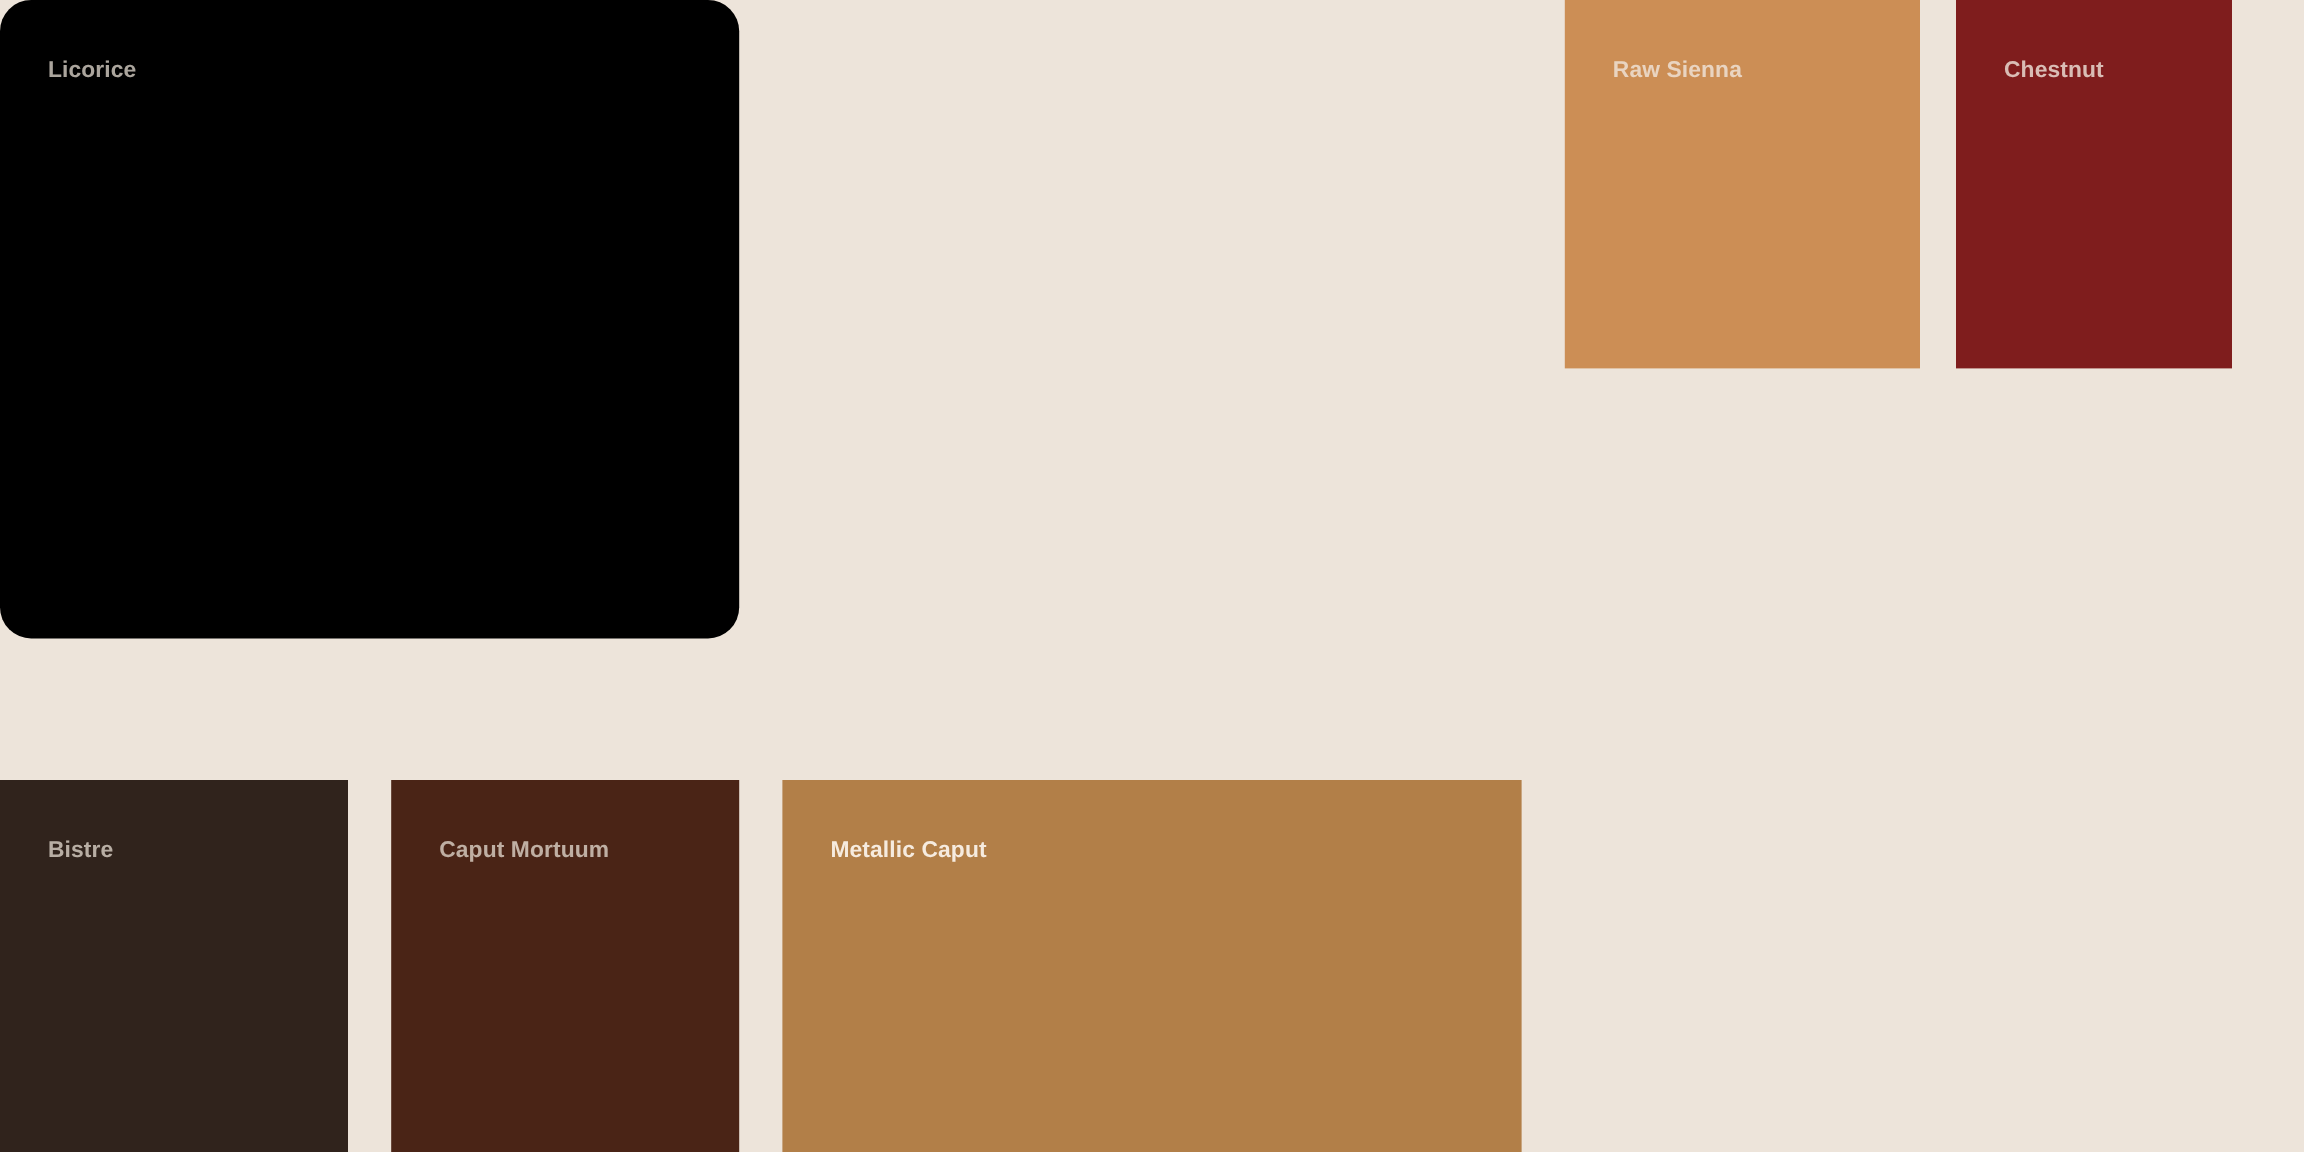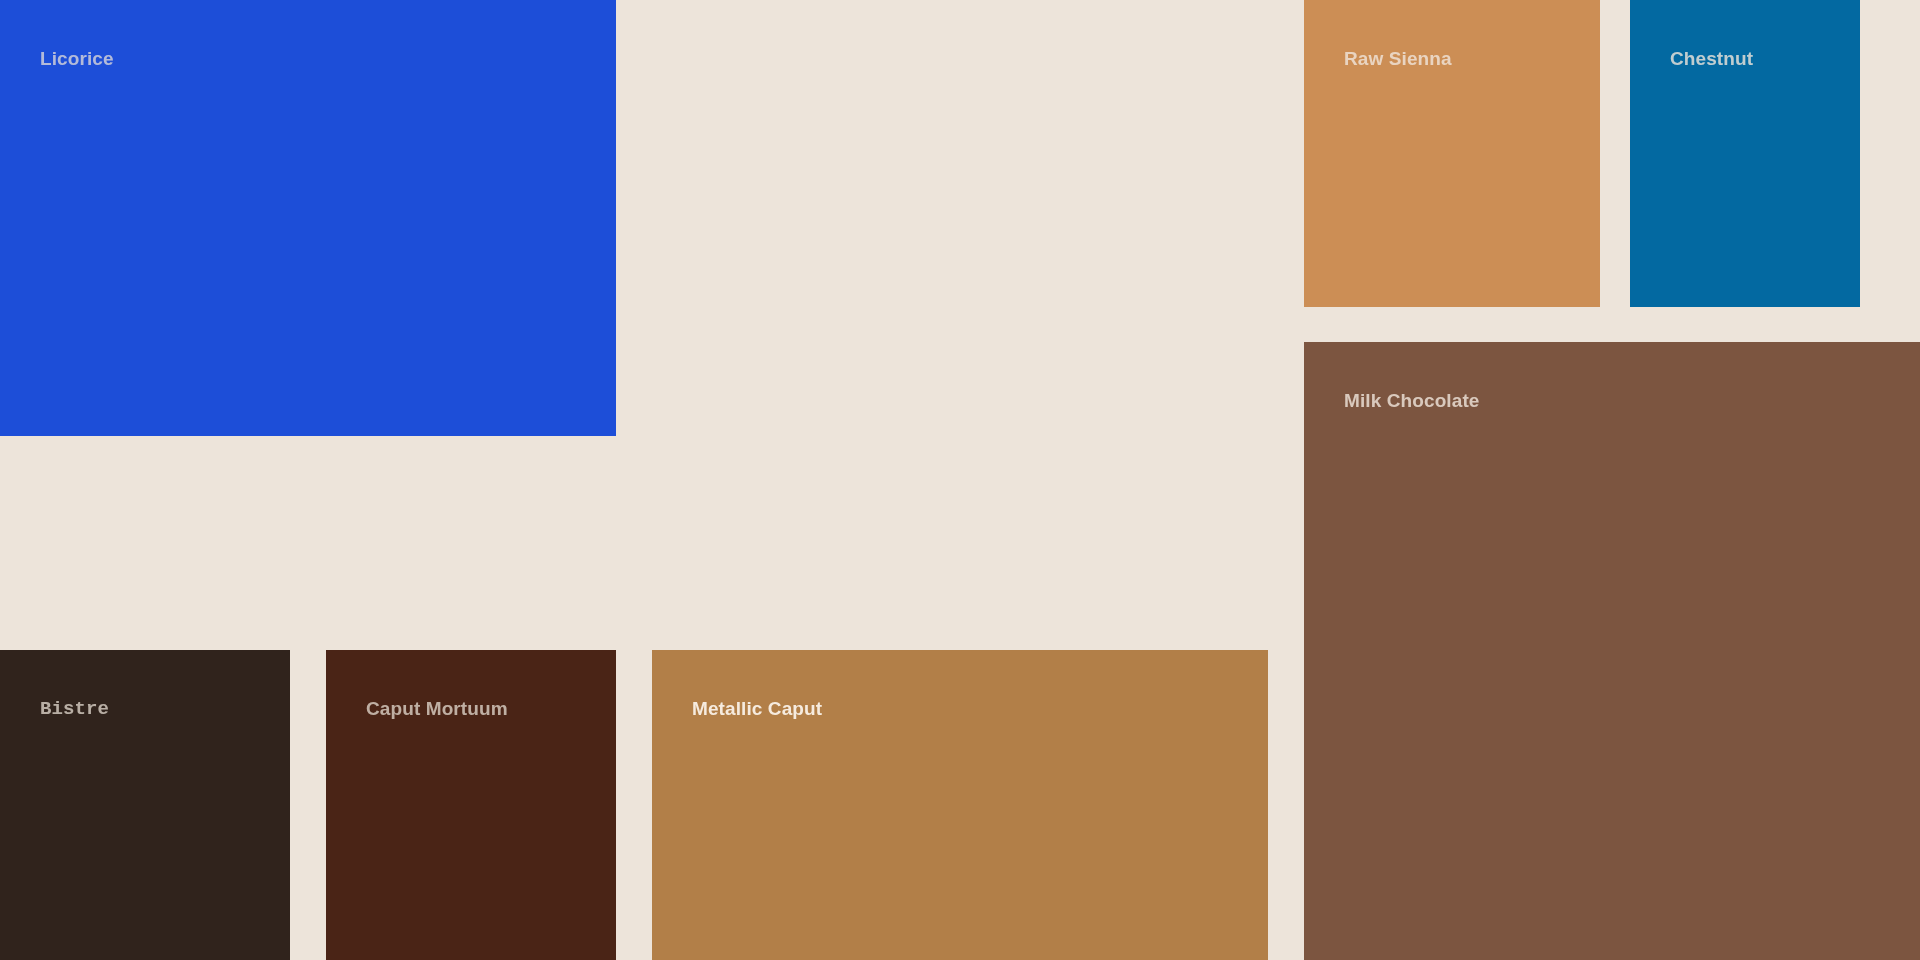--- a/index.html
+++ b/index.html
@@ -41,33 +41,30 @@
 
   
   .label-on-dark  { color: rgba(237, 228, 218, 0.72); }
   .label-on-light { color: rgba(255, 250, 244, 0.88); }
   .label-on-mid   { color: rgba(240, 230, 220, 0.80); }
 </style>
 </head>
 <body>
 
 <div id="palette-board" style="width: 1920px; height: 960px; background: rgb(237, 228, 218);">
-    <div class="swatch" style="left: 0px; top: 0px; width: 616px; height: 436px; background: #1d4ed8;">
+    <div class="swatch" style="left: 0px; top: 0px; width: 616px; height: 532px; background: #000000; border-radius: 26px;">
       <span class="swatch-label label-on-dark">Licorice</span>
     </div>
     <div class="swatch" style="left: 1304px; top: 0px; width: 296px; height: 307px; background: rgb(204, 142, 85);">
       <span class="swatch-label label-on-mid">Raw Sienna</span>
     </div>
-    <div class="swatch" style="left: 1630px; top: 0px; width: 230px; height: 307px; background: #0369a1;">
+    <div class="swatch" style="left: 1630px; top: 0px; width: 230px; height: 307px; background: #7f1d1d;">
       <span class="swatch-label label-on-mid">Chestnut</span>
     </div>
-    <div class="swatch" style="left: 1304px; top: 342px; width: 616px; height: 618px; background: rgb(124, 85, 64);">
-      <span class="swatch-label label-on-mid">Milk Chocolate</span>
-    </div>
-    <div class="swatch" style="left: 0px; top: 650px; width: 290px; height: 310px; background: rgb(48, 35, 28); font-family: Liberation Mono, monospace;">
+    <div class="swatch" style="left: 0px; top: 650px; width: 290px; height: 310px; background: rgb(48, 35, 28);">
       <span class="swatch-label label-on-dark">Bistre</span>
     </div>
     <div class="swatch" style="left: 326px; top: 650px; width: 290px; height: 310px; background: rgb(74, 36, 22);">
       <span class="swatch-label label-on-dark">Caput Mortuum</span>
     </div>
     <div class="swatch" style="left: 652px; top: 650px; width: 616px; height: 310px; background: rgb(178, 127, 72);">
       <span class="swatch-label label-on-light">Metallic Caput</span>
     </div>
   </div>
 

